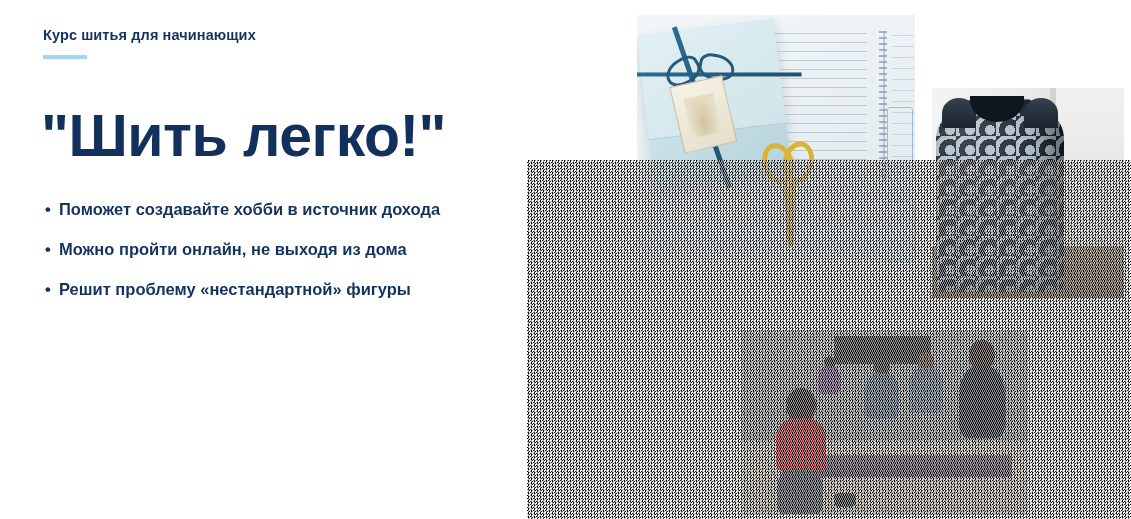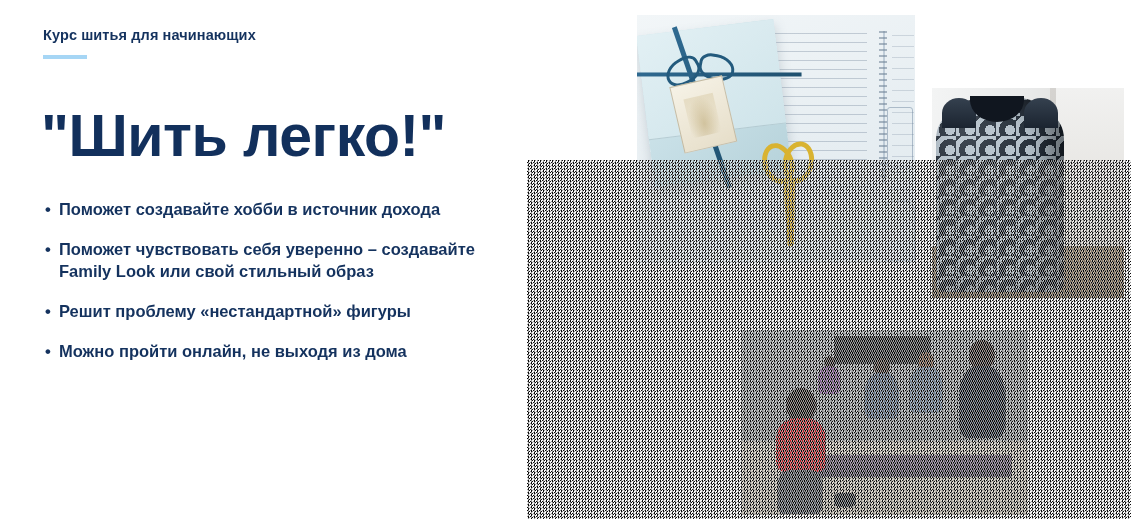--- a/index.html
+++ b/index.html
@@ -440,19 +440,17 @@
   <div class="text-col">
 
     <div class="eyebrow">Курс шитья для начинающих</div>
 
     <div class="rule"></div>
 
     <h1 class="headline">"Шить легко!"</h1>
 
     <ul class="benefits">
       <li class="benefit">Поможет создавайте хобби в источник дохода</li>
-      <li class="benefit">Поможет чувствовать себя уверенно – создавайте
-Family Look или свой стильный образ</li>
+      <li class="benefit">Можно пройти онлайн, не выходя из дома</li>
       <li class="benefit">Решит проблему «нестандартной» фигуры</li>
-      <li class="benefit">Можно пройти онлайн, не выходя из дома</li>
     </ul>
   </div>
 </div>
 
 </body></html>

